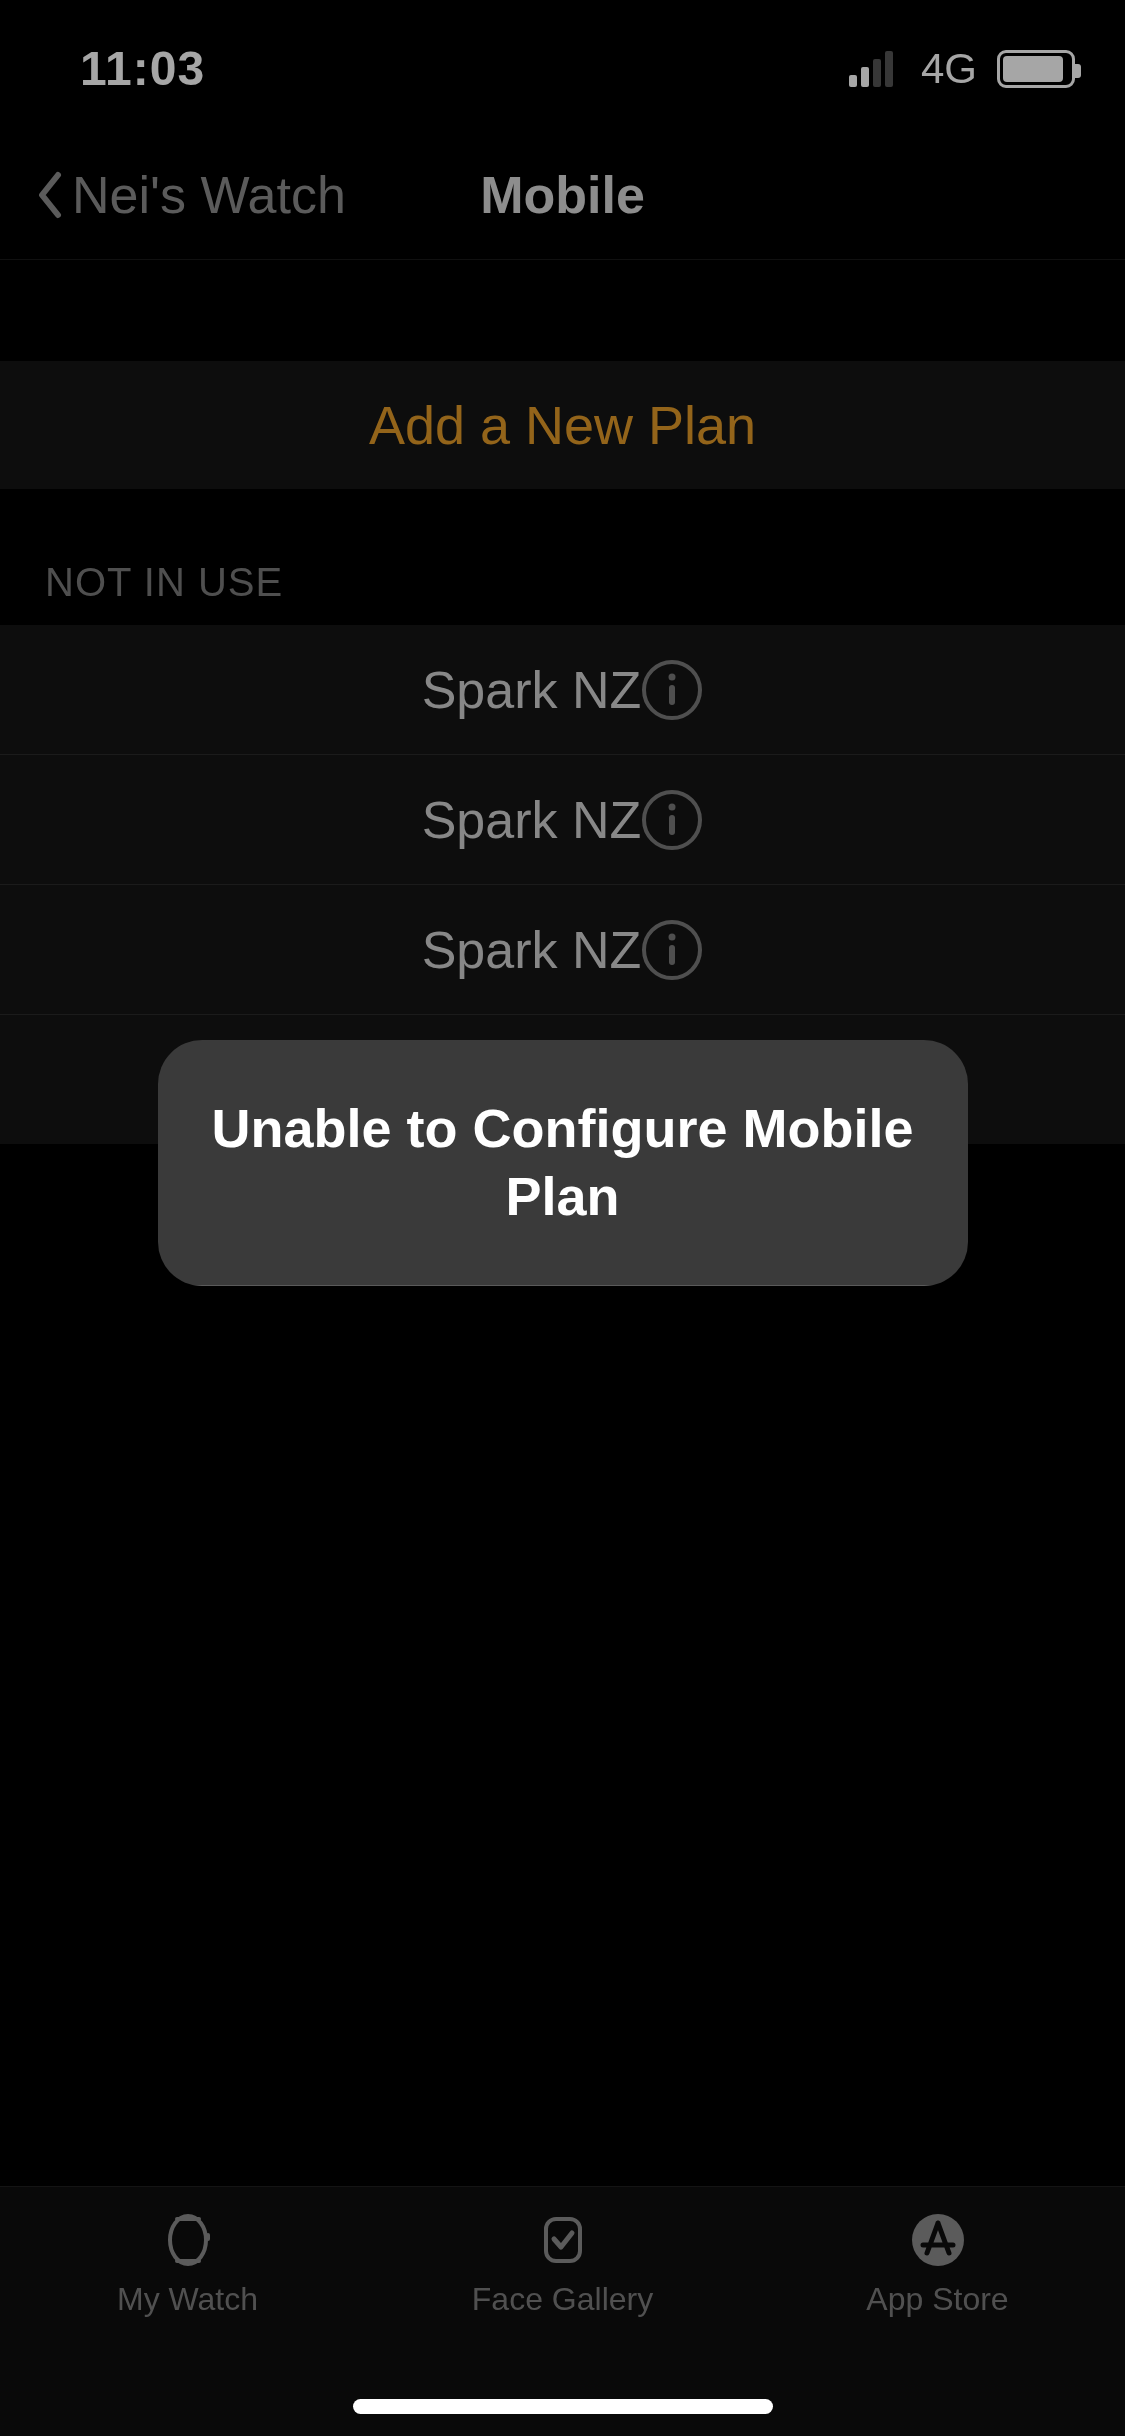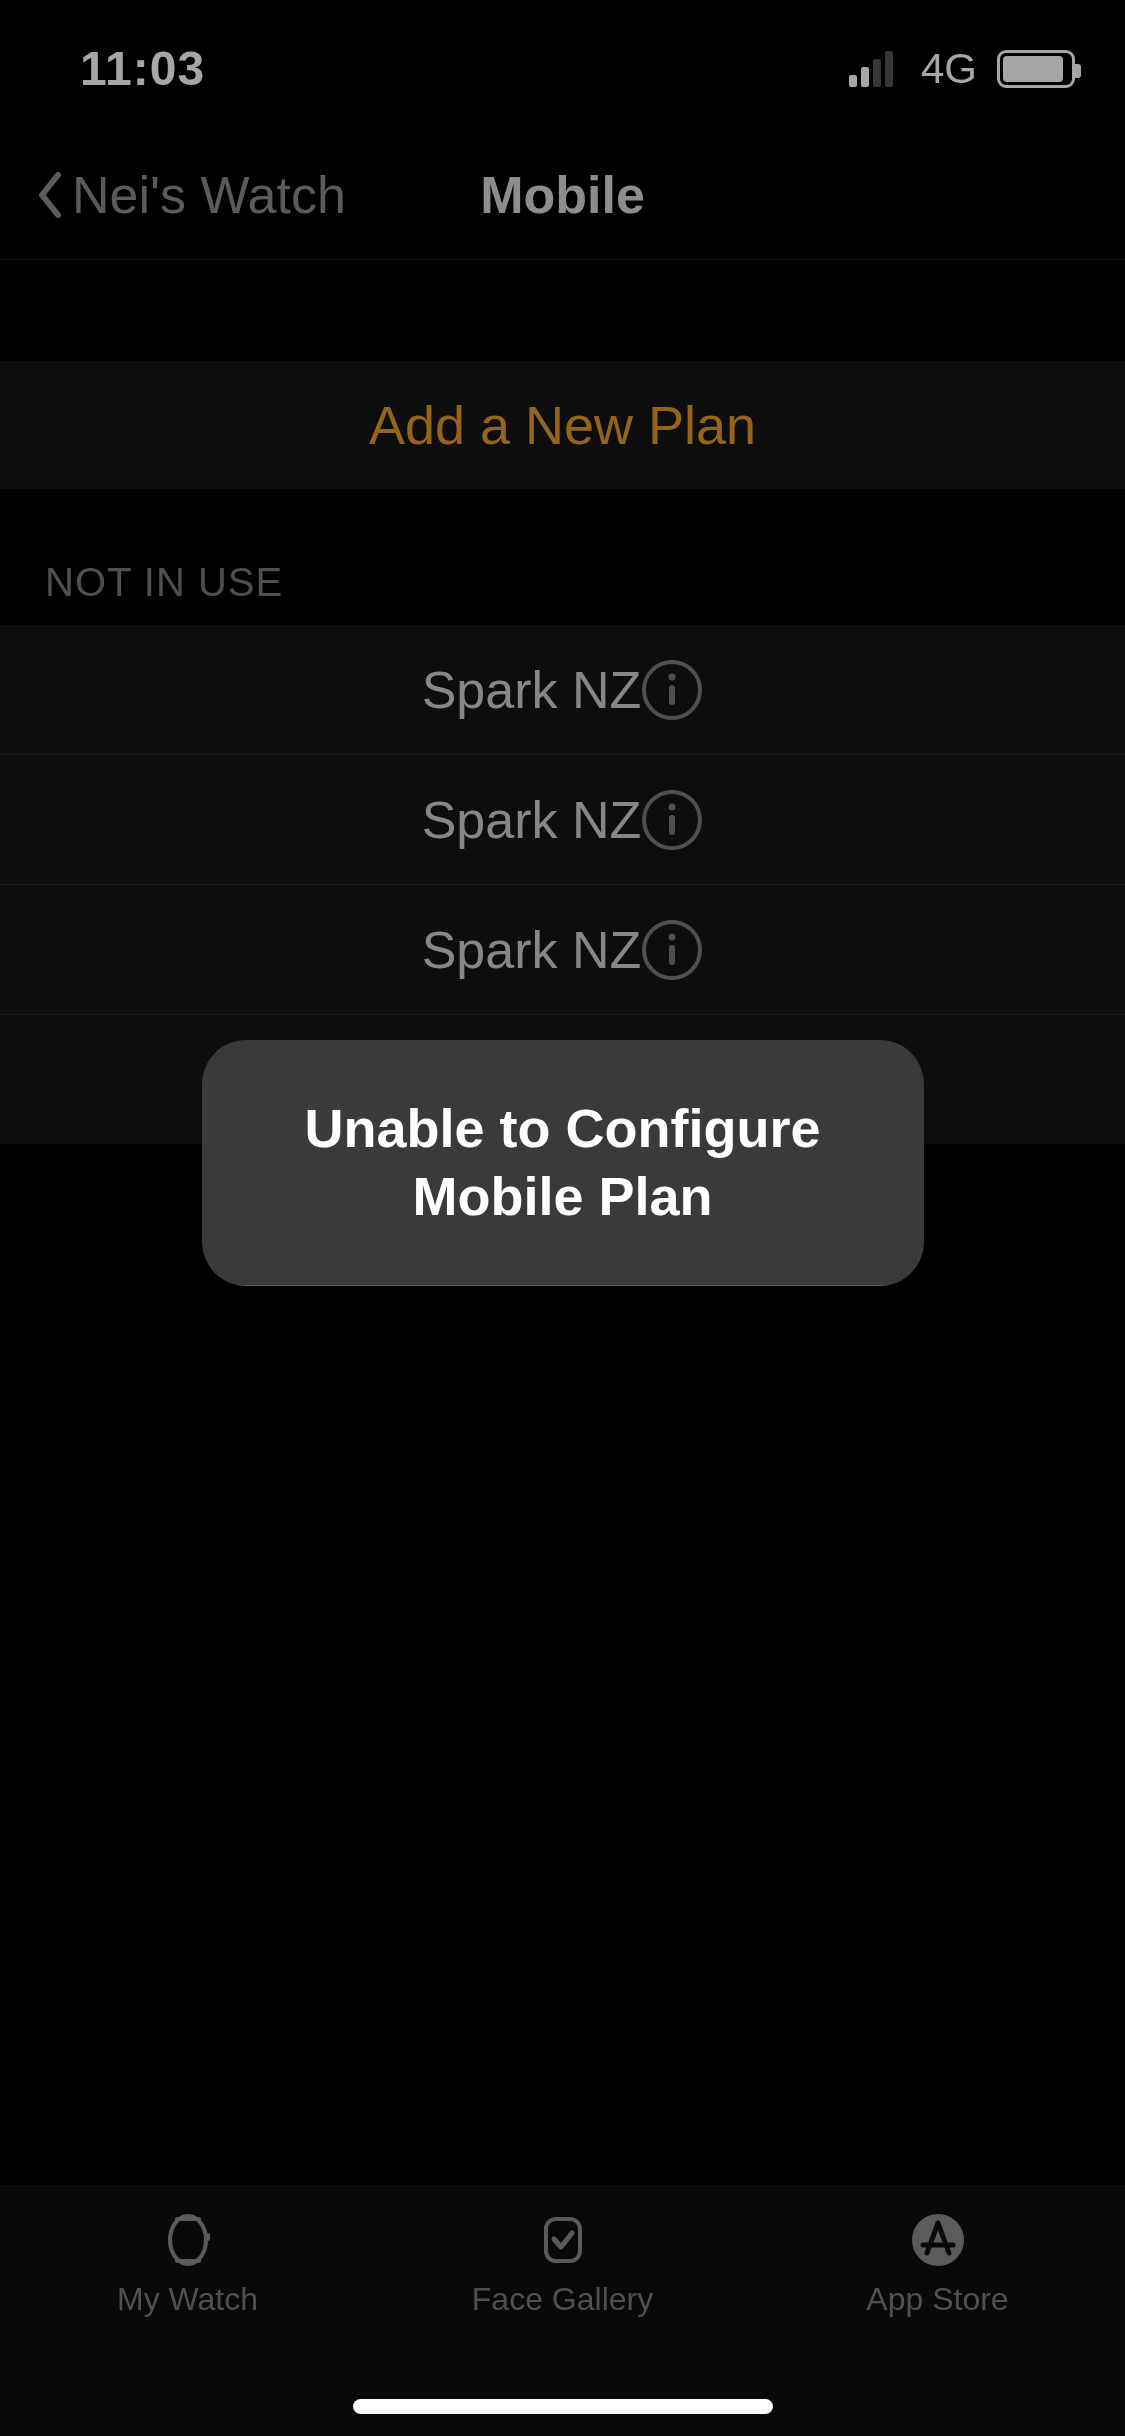--- a/index.html
+++ b/index.html
@@ -162,21 +162,21 @@
     .list-rows .row {
       border-bottom: 1px solid #2a2a2a;
     }
     .list-rows .row:last-child {
       border-bottom: 1px solid #000;
     }
     
     .alert {
       position: absolute;
       z-index: 100;
-      width: 722px;
+      width: 810px;
       left: 50%;
       top: 1040px;
       transform: translateX(-50%);
       background: #3a3a3a;
       border-radius: 44px;
       overflow: hidden;
     }
     .alert-body {
       padding: 55px 50px 55px 50px;
       text-align: center;

